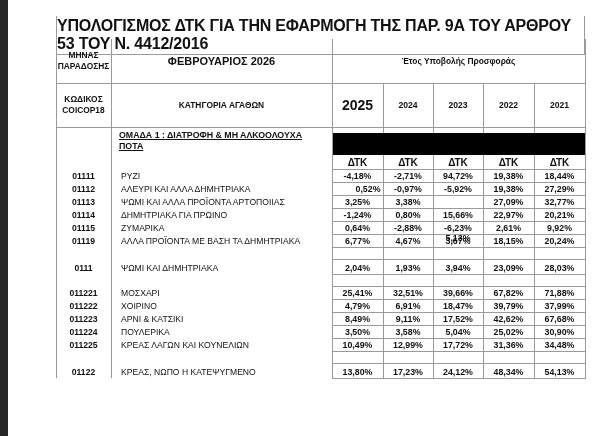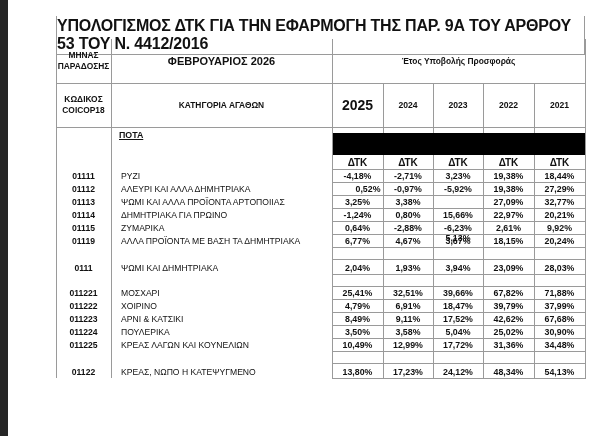--- a/index.html
+++ b/index.html
@@ -57,38 +57,39 @@
   <div class="cell hdr-b" style="left:111px; top:83px; width:221px; height:44px; font-size:8.4px;">ΚΑΤΗΓΟΡΙΑ ΑΓΑΘΩΝ</div>
   <div id="year-headers">
       <div class="cell hdr-b" style="left: 332px; top: 83px; width: 51px; height: 44px; font-size: 14px;">2025</div>
       <div class="cell hdr-b" style="left: 383px; top: 83px; width: 50px; height: 44px; font-size: 8.6px;">2024</div>
       <div class="cell hdr-b" style="left: 433px; top: 83px; width: 50px; height: 44px; font-size: 8.6px;">2023</div>
       <div class="cell hdr-b" style="left: 483px; top: 83px; width: 51px; height: 44px; font-size: 8.6px;">2022</div>
       <div class="cell hdr-b" style="left: 534px; top: 83px; width: 51px; height: 44px; font-size: 8.6px;">2021</div>
     </div>
 
   <div class="cell group-title" style="left:119px; top:130px; width:212px; height:28px; flex-direction:column;">
+    <span>ΟΜΑΔΑ 1 :  ΔΙΑΤΡΟΦΗ &amp; ΜΗ ΑΛΚΟΟΛΟΥΧΑ</span>
     <span>ΠΟΤΑ</span>
   </div>
   <div class="black-band" style="left:332px; top:133px; width:253px; height:22px;"></div>
 
   <div id="dtk-row">
       <div class="cell dtk" style="left: 332px; top: 155px; width: 51px; height: 14px;">ΔΤΚ</div>
       <div class="cell dtk" style="left: 383px; top: 155px; width: 50px; height: 14px;">ΔΤΚ</div>
       <div class="cell dtk" style="left: 433px; top: 155px; width: 50px; height: 14px;">ΔΤΚ</div>
       <div class="cell dtk" style="left: 483px; top: 155px; width: 51px; height: 14px;">ΔΤΚ</div>
       <div class="cell dtk" style="left: 534px; top: 155px; width: 51px; height: 14px;">ΔΤΚ</div>
     </div>
   <div id="body-rows">
       <div>
         <div class="cell code" style="left: 56px; top: 169px; width: 55px; height: 13px;">01111</div>
         <div class="cell cat" style="left: 111px; top: 169px; width: 221px; height: 13px;">ΡΥΖΙ</div>
         <div class="cell val" style="left: 332px; top: 169px; width: 51px; height: 13px;">-4,18%</div>
         <div class="cell val" style="left: 383px; top: 169px; width: 50px; height: 13px;">-2,71%</div>
-        <div class="cell val" style="left: 433px; top: 169px; width: 50px; height: 13px;">3,23%</div>
+        <div class="cell val" style="left: 433px; top: 169px; width: 50px; height: 13px;">94,72%</div>
         <div class="cell val" style="left: 483px; top: 169px; width: 51px; height: 13px;">19,38%</div>
         <div class="cell val" style="left: 534px; top: 169px; width: 51px; height: 13px;">18,44%</div>
       </div>
       <div>
         <div class="cell code" style="left: 56px; top: 182px; width: 55px; height: 13px;">01112</div>
         <div class="cell cat" style="left: 111px; top: 182px; width: 221px; height: 13px;">ΑΛΕΥΡΙ ΚΑΙ ΑΛΛΑ ΔΗΜΗΤΡΙΑΚΑ</div>
         <div class="cell val" style="left: 332px; top: 182px; width: 51px; height: 13px; padding-left: 21px;">0,52%</div>
         <div class="cell val" style="left: 383px; top: 182px; width: 50px; height: 13px;">-0,97%</div>
         <div class="cell val" style="left: 433px; top: 182px; width: 50px; height: 13px;">-5,92%</div>
         <div class="cell val" style="left: 483px; top: 182px; width: 51px; height: 13px;">19,38%</div>

